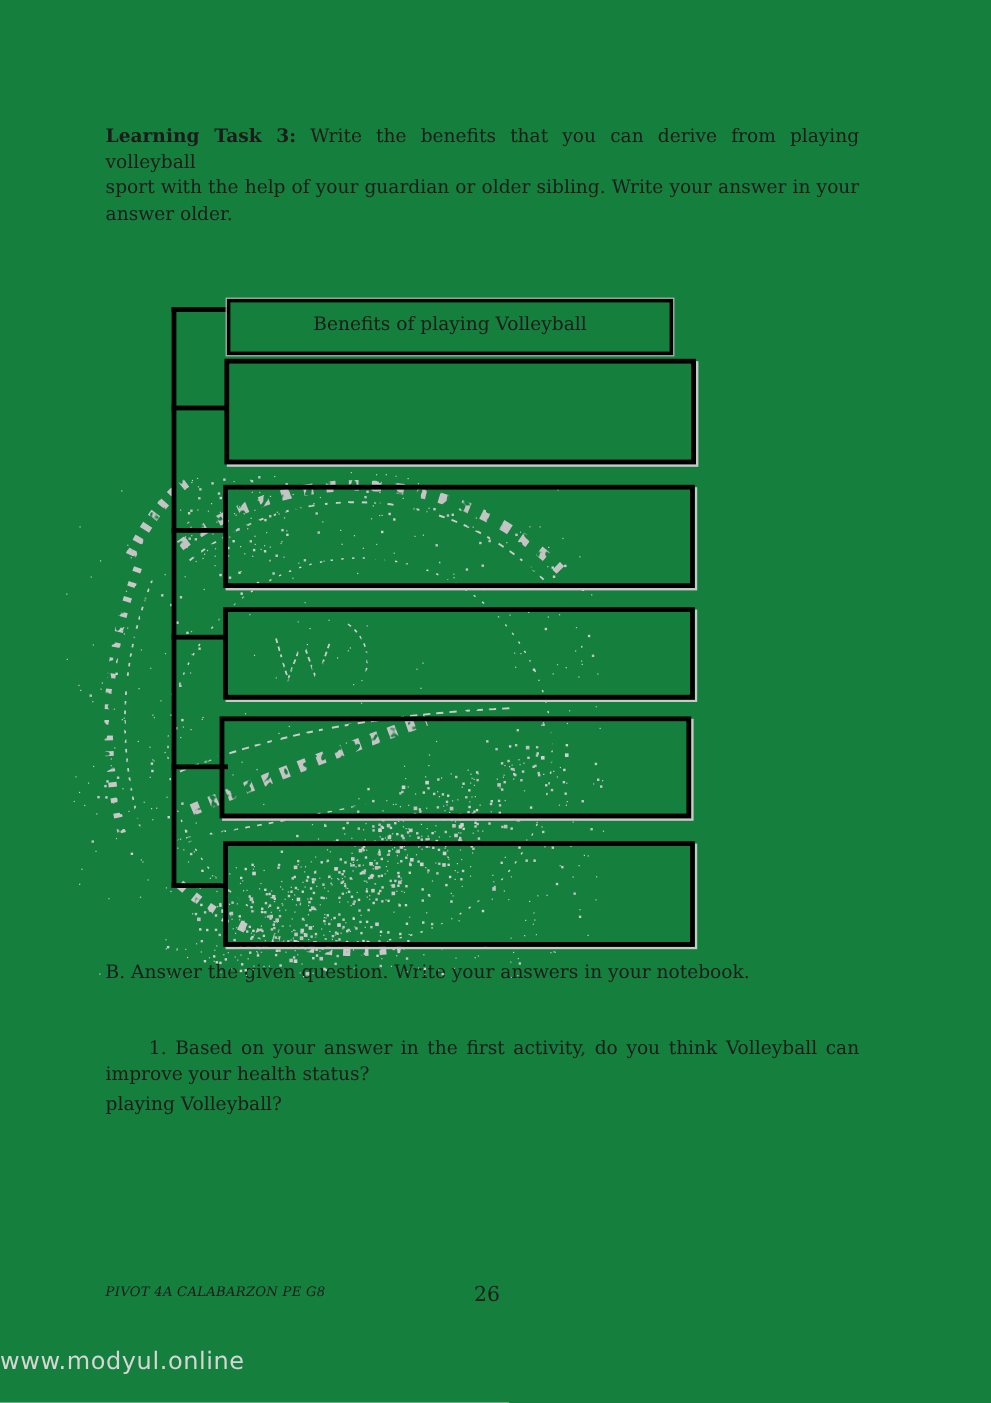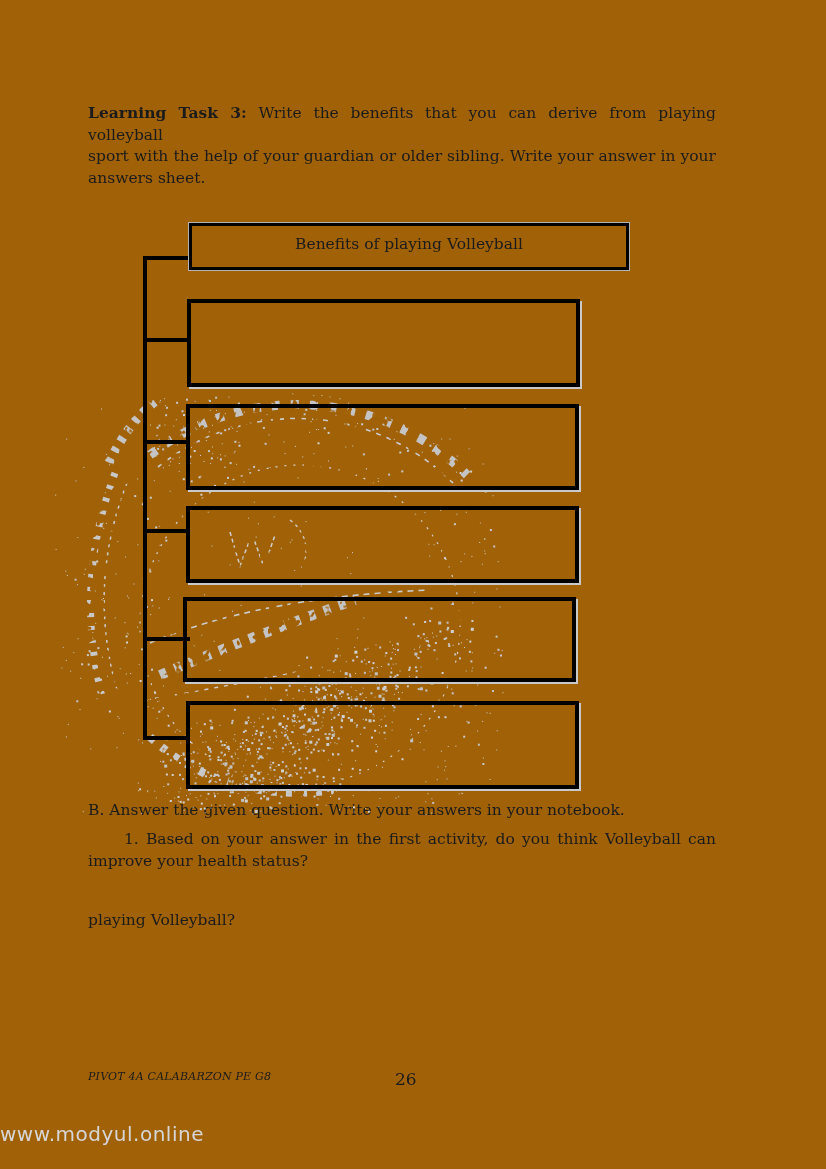--- a/index.html
+++ b/index.html
@@ -1,30 +1,30 @@
 <!DOCTYPE html>
 <html><head>
 <meta charset="utf-8">
 <style>
   html,body{margin:0;padding:0;background:#ffffff;}
   .page{
-    position:relative;width:826px;height:1169px;background:#a16207;overflow:hidden;
+    position:relative;width:826px;height:1169px;background:#15803d;overflow:hidden;
     font-family:"DejaVu Serif","Liberation Serif",serif;color:#1b1b1b;
   }
   
   .textblock{position:absolute;left:88px;width:628px;font-size:15.5px;line-height:21.6px;}
   .jline{text-align:justify;text-align-last:justify;text-justify:inter-word;}
   .lline{text-align:left;}
-  .indent{padding-left:36px;}
+  .indent{padding-left:36px;margin-top:34px;}
   b.tasklabel{font-weight:bold;}
   
   .vline{position:absolute;left:143px;top:256px;width:4px;height:484px;background:#000;z-index:2;}
   .stub{position:absolute;left:143px;width:47px;height:4px;background:#000;z-index:2;}
   .titlebox{
-    position:absolute;left:189px;top:223px;width:440px;height:47px;box-sizing:border-box;
+    position:absolute;left:189px;top:249px;width:372px;height:47px;box-sizing:border-box;
     border:3px solid #000;outline:1px solid #b3b3b3;background:transparent;z-index:2;
     text-align:center;padding-top:9px;font-size:15.5px;
   }
   .abox{
     position:absolute;left:186px;width:393px;box-sizing:border-box;border:4px solid #000;
     background:transparent;box-shadow:2px 2px 0 0 #c9c9c9;z-index:2;
   }
   .abox.b2{top:299px;height:88px;left:187px;}
   .abox.b3{top:404px;height:86px;}
   .abox.b4{top:506px;height:77px;}
@@ -41,21 +41,21 @@
   }
 </style>
 </head>
 <body>
 
 <div class="page">
 
   <div class="textblock" style="top:102px;">
     <div class="jline"><b class="tasklabel">Learning Task 3:</b> <span>Write the benefits that you can derive from playing volleyball</span></div>
     <div class="jline">sport with the help of your guardian or older sibling. Write your answer in your</div>
-    <div class="lline">answers sheet.</div>
+    <div class="lline">answer older.</div>
   </div>
 
   <svg class="wm" viewBox="0 0 450 430" aria-hidden="true">
     <defs>
       <filter id="erode" x="-10%" y="-10%" width="120%" height="120%">
         <feTurbulence type="fractalNoise" baseFrequency="0.14 0.12" numOctaves="2" seed="7" result="n"></feTurbulence>
         <feColorMatrix in="n" type="matrix" values="0 0 0 0 0  0 0 0 0 0  0 0 0 0 0  0 0 0 11 -4.2" result="m"></feColorMatrix>
         <feComposite in="SourceGraphic" in2="m" operator="in"></feComposite>
       </filter>
     </defs>

